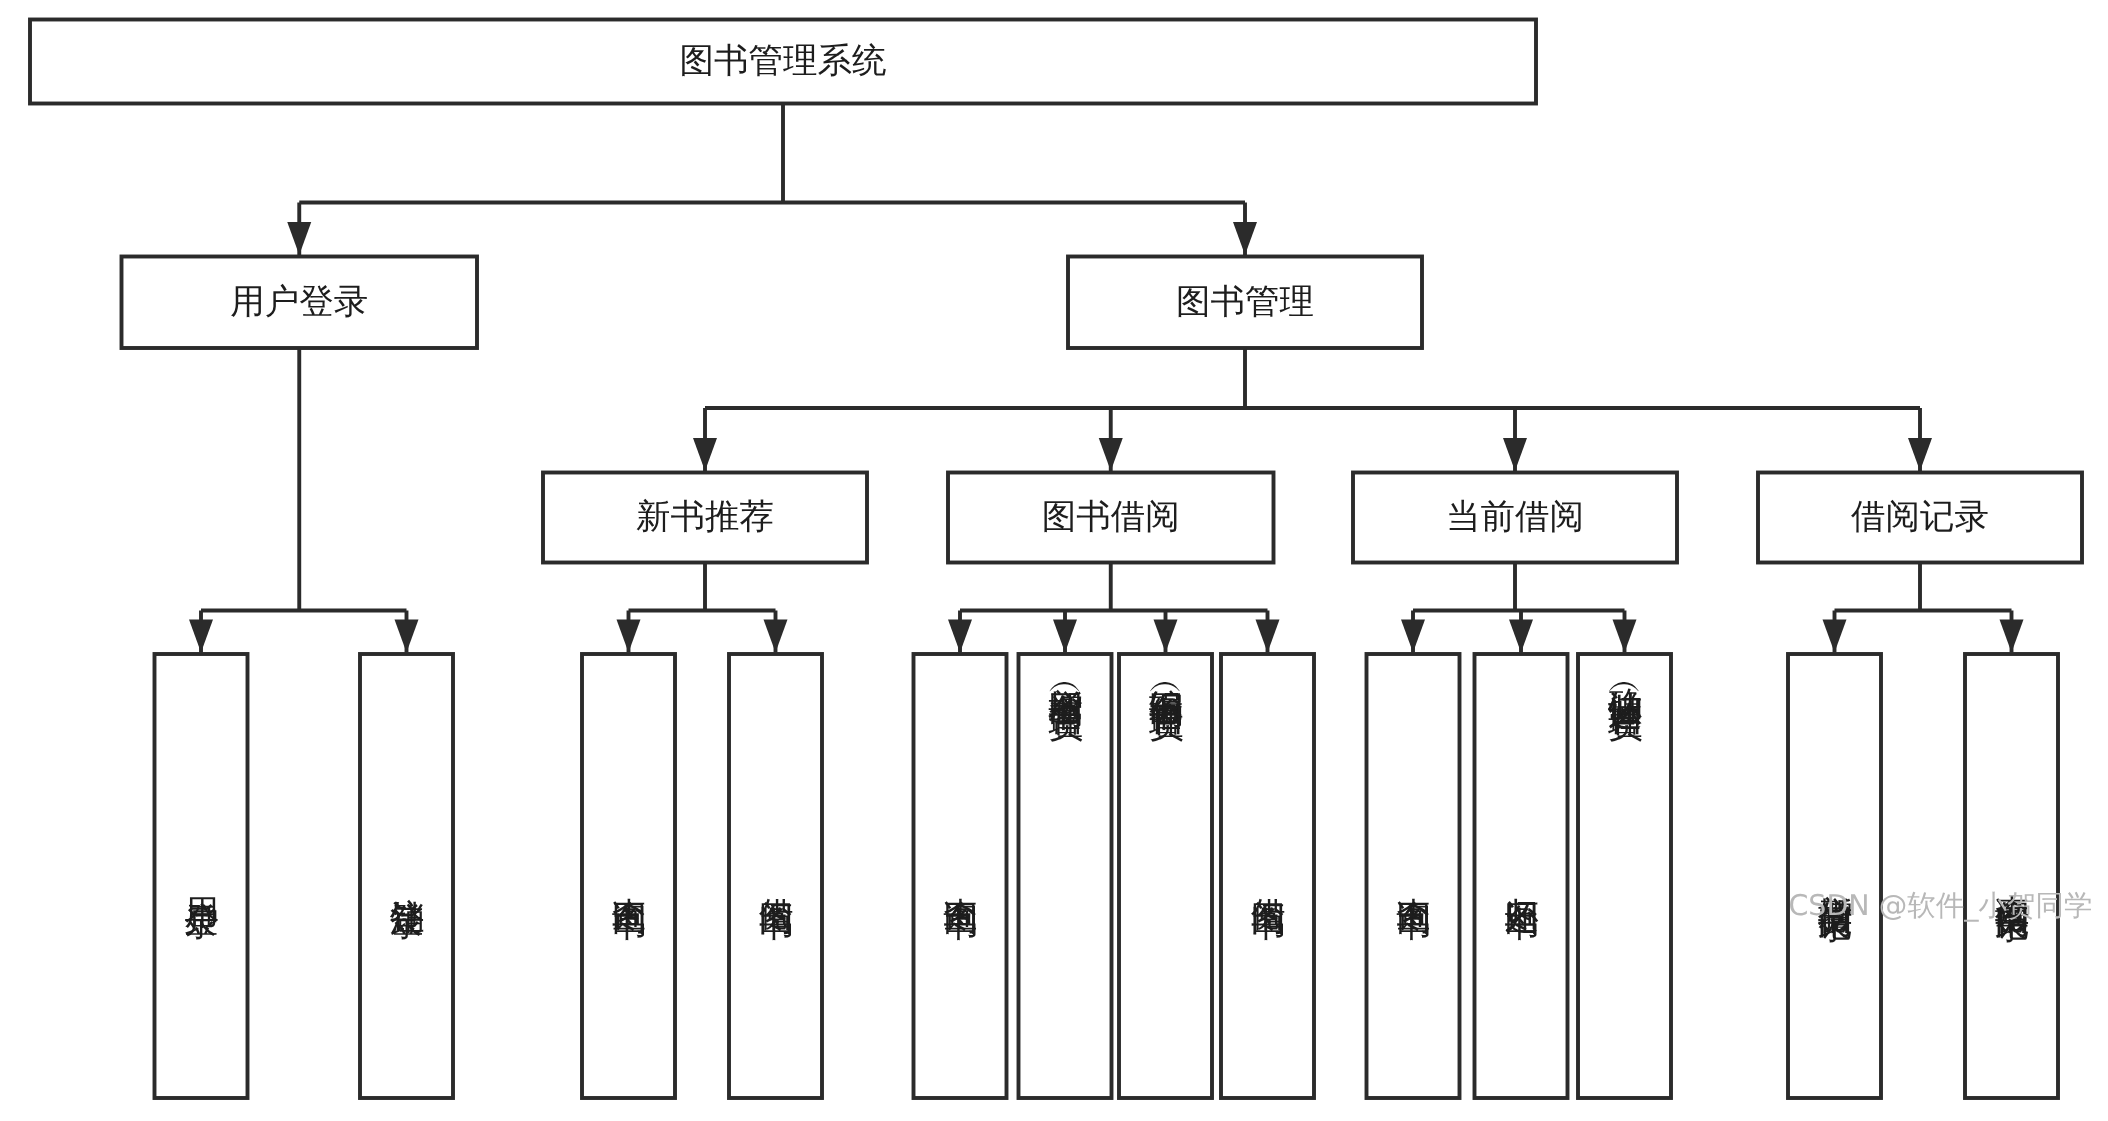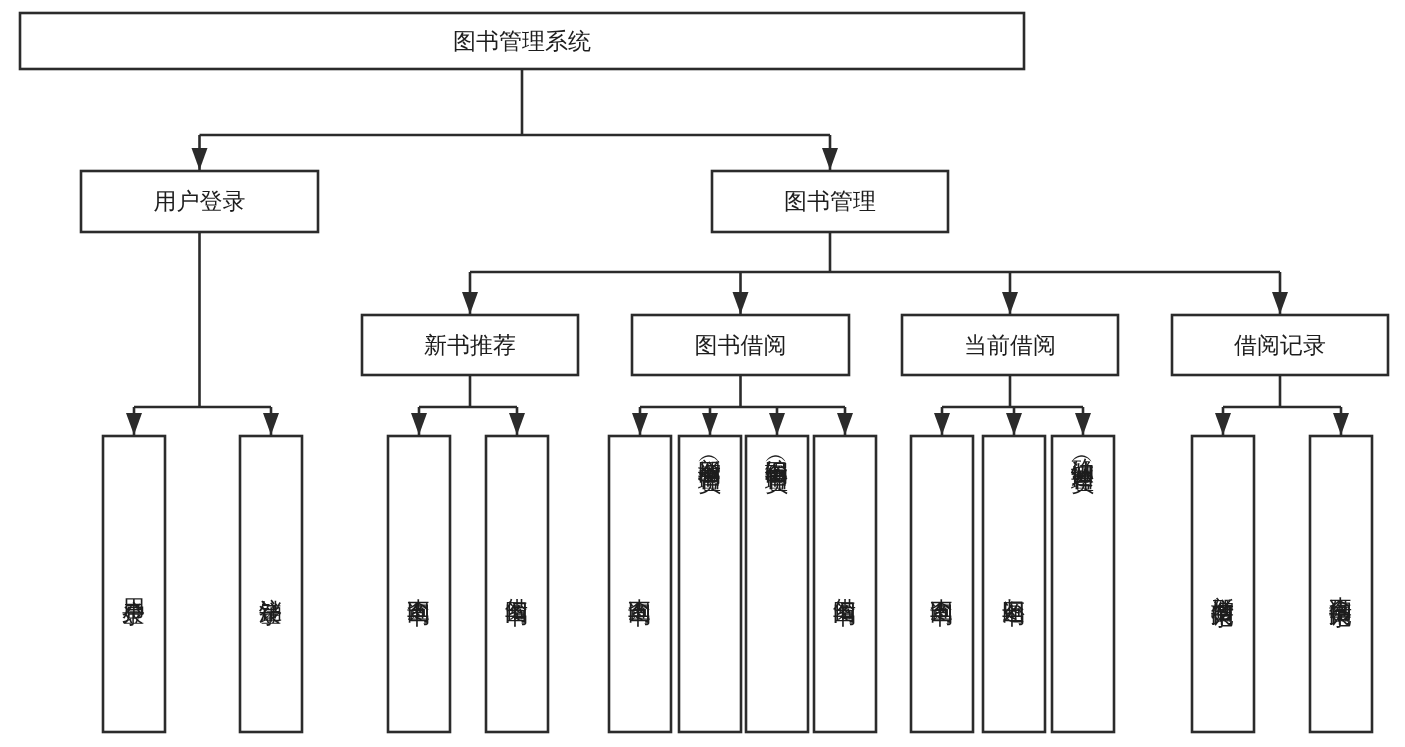--- a/index.html
+++ b/index.html
@@ -243,13 +243,14 @@
         <span class="node-label-v" style="position: static;">确认归还（管理员）</span>
       </div>
       <div class="vlabel-wrap" style="left: 1192px; top: 436px; width: 62px; height: 296px; align-items: center;">
         <span class="node-label-v" style="position: static;">新增借阅记录</span>
       </div>
       <div class="vlabel-wrap" style="left: 1310px; top: 436px; width: 62px; height: 296px; align-items: center;">
         <span class="node-label-v" style="position: static;">查询借阅记录</span>
       </div>
     </div>
 
+  <div class="watermark">CSDN @软件_小贺同学</div>
 </div>
 
 </body></html>

